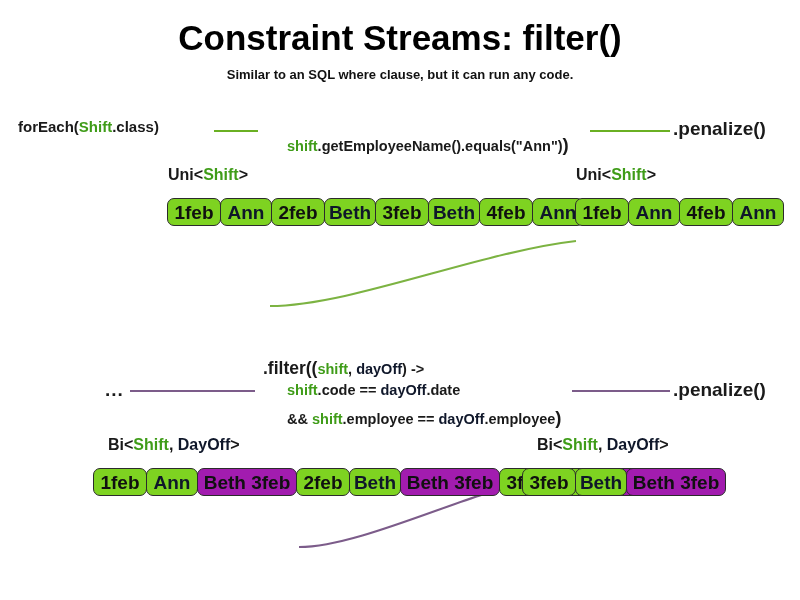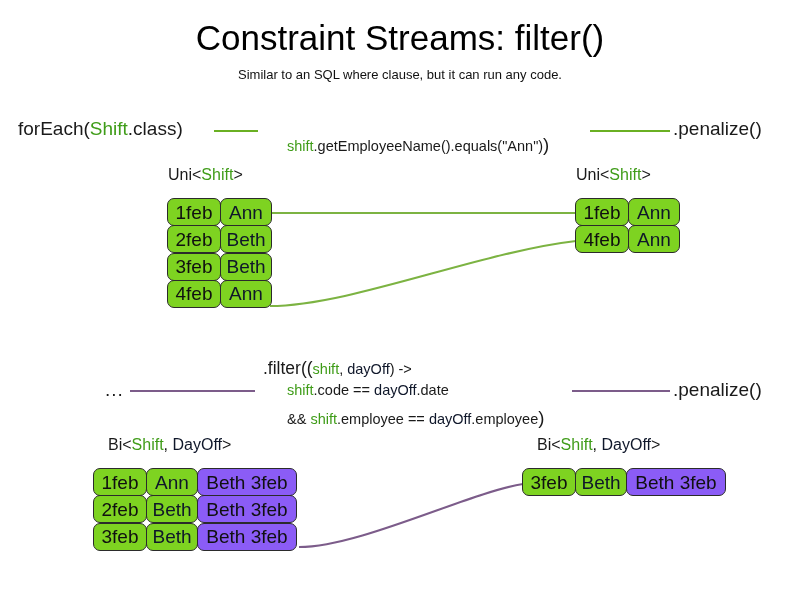--- a/index.html
+++ b/index.html
@@ -12,20 +12,21 @@
     background: #ffffff;
     font-family: "Liberation Sans", sans-serif;
     color: #111111;
     overflow: hidden;
     position: relative;
   }
   #slide {
     position: relative;
     width: 660px;
     height: 600px;
+    font-weight: bold;
   }
   .abs { position: absolute; }
 
   
   #title {
     left: 0; top: 18px; width: 800px;
     text-align: center;
     font-size: 35px;
     line-height: 40px;
     color: #000000;
@@ -42,56 +43,56 @@
   
   .code {
     font-family: "Liberation Sans", sans-serif;
     color: #1a1a1a;
     white-space: nowrap;
   }
   .g { color: #3f9c18; }          
   .b { color: #0f172a; }          
   .bigparen { font-size: 1.28em; line-height: 0.8; }
 
-  #forEach  { left: 18px;  top: 118px; font-size: 19px; }
+  #forEach  { left: 18px;  top: 118px; font-size: 15px; }
   #filter1a { left: 263px; top: 110px; font-size: 19px; }
   #filter1b { left: 287px; top: 138px; font-size: 14.5px; }
   #penalize1{ left: 673px; top: 118px; font-size: 19px; }
 
   #dots2    { left: 105px; top: 379px; font-size: 19px; letter-spacing: 1px;}
   #filter2a { left: 263px; top: 358px; font-size: 17.5px; }
   #filter2b { left: 287px; top: 382px; font-size: 14.5px; }
   #filter2c { left: 287px; top: 403px; font-size: 14.5px; margin-top: 8px; }
   #penalize2{ left: 673px; top: 379px; font-size: 19px; }
 
   
   .typelabel { font-size: 16px; white-space: nowrap; color: #1a1a1a; }
   #uniLeftLbl  { left: 168px; top: 166px; }
   #uniRightLbl { left: 576px; top: 166px; }
   #biLeftLbl   { left: 108px; top: 436px; }
   #biRightLbl  { left: 537px; top: 436px; }
 
   
-  .tuple-table { display: flex; flex-direction: column; }
+  .tuple-table { display: flex; flex-direction: row; }
   .tuple-row { display: flex; flex-direction: row; }
   .cell {
     box-sizing: border-box;
     height: 28px;
     border: 1.6px solid #2b2b2b;
     border-radius: 7px;
     display: flex;
     align-items: center;
     justify-content: center;
     font-size: 19px;
     line-height: 19px;
     margin: -0.8px 0 0 -1px;
     position: relative;
   }
   .cell.shift  { background: #7ed321; }
-  .cell.dayoff { background: #8b5cf6; }
+  .cell.dayoff { background: #a21caf; }
   .cell .date { color: #101010; }
   .cell .name { color: #0f172a; }
   .cell .pair { color: #101010; }
 
   .w-date   { width: 54px; }
   .w-name   { width: 52px; }
   .w-dayoff { width: 100px; }
 
   #uniLeftTable  { left: 168px; top: 199px; }
   #uniRightTable { left: 576px; top: 199px; }

